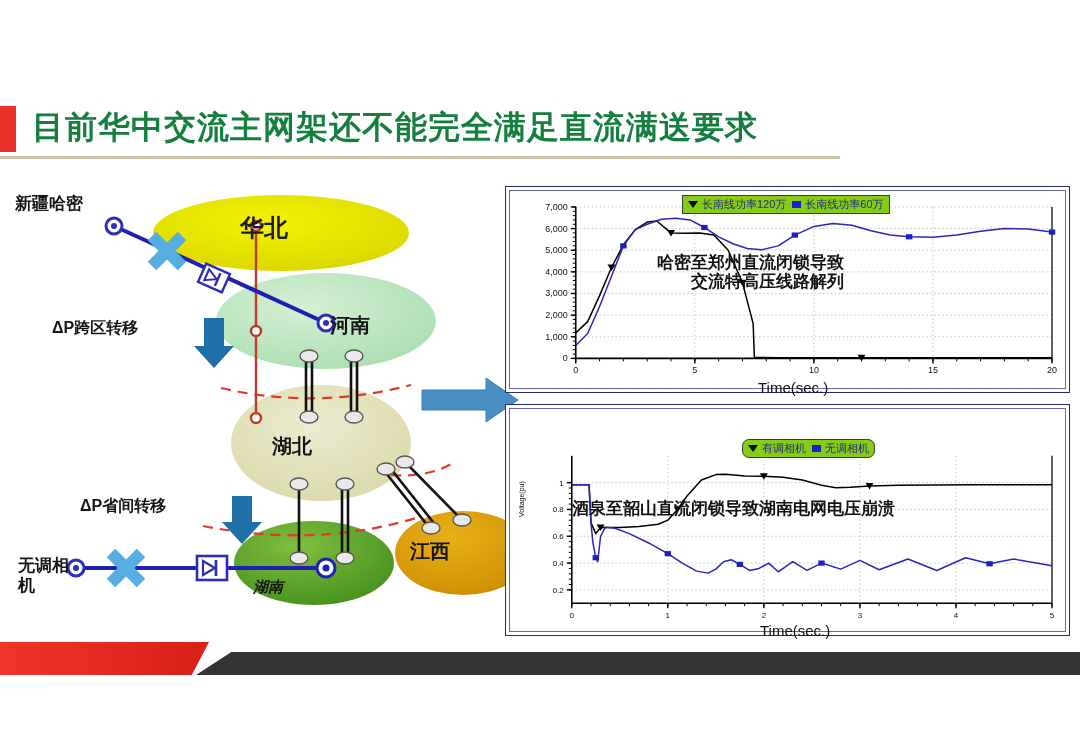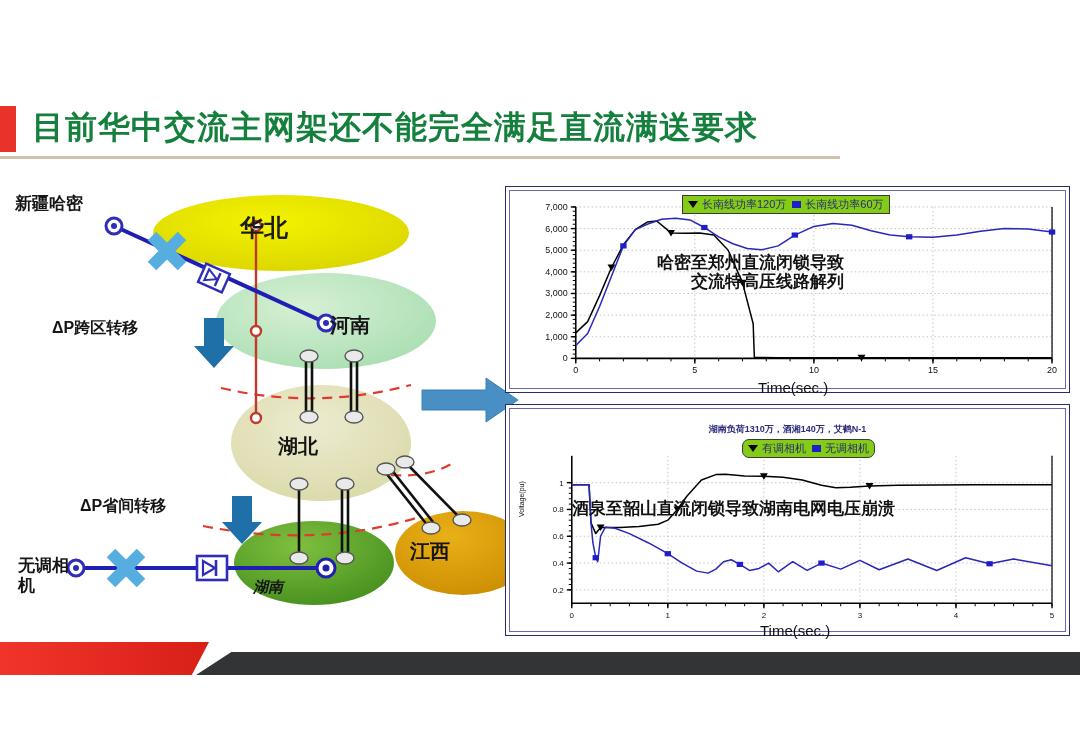--- a/index.html
+++ b/index.html
@@ -39,21 +39,21 @@
   .dlabel{
     position:absolute;font-weight:bold;color:#151515;white-space:nowrap;
     font-family:"Liberation Sans","DejaVu Sans",sans-serif;
   }
   .lbl-xinjiang{left:15px;top:14px;font-size:17px;}
   .lbl-gansu{left:18px;top:378px;font-size:17px;line-height:20px;width:64px;white-space:normal;}
   .lbl-dp1{left:52px;top:140px;font-size:16px;}
   .lbl-dp2{left:80px;top:318px;font-size:16px;}
   .lbl-huabei{left:240px;top:34px;font-size:24px;color:#1b1b1b;}
   .lbl-henan{left:330px;top:134px;font-size:20px;}
-  .lbl-hubei{left:272px;top:255px;font-size:20px;margin-left:6px;}
+  .lbl-hubei{left:272px;top:255px;font-size:20px;}
   .lbl-hunan{left:253px;top:400px;font-size:15px;font-style:italic;}
   .lbl-jiangxi{left:410px;top:360px;font-size:20px;}
 
   
   .panel{position:absolute;background:#fff;border:1px solid #2b2b6b;}
   .panel-inner{position:absolute;inset:3px;border:1px solid #6a6aa8;background:#fff;}
   #chart-top{left:505px;top:186px;width:563px;height:205px;}
   #chart-bottom{left:505px;top:404px;width:563px;height:230px;}
 
   .chart-svg{position:absolute;inset:0;}
@@ -465,21 +465,20 @@
           <path d="M 164.04000000000002 97.8181818181818 L 172.04000000000002 97.8181818181818 L 168.04000000000002 104.3181818181818 Z" fill="#000"></path>
           <path d="M 250.8 64.45090909090908 L 258.8 64.45090909090908 L 254.8 70.95090909090908 Z" fill="#000"></path>
           <path d="M 356.84 74.27272727272727 L 364.84 74.27272727272727 L 360.84 80.77272727272727 Z" fill="#000"></path>
           <rect x="82.89999999999999" y="146.65454545454546" width="6.4" height="5.2" fill="#1f1fc8"></rect>
           <rect x="155.20000000000002" y="142.61818181818182" width="6.4" height="5.2" fill="#1f1fc8"></rect>
           <rect x="227.5" y="153.38181818181818" width="6.4" height="5.2" fill="#1f1fc8"></rect>
           <rect x="309.44" y="152.03636363636363" width="6.4" height="5.2" fill="#1f1fc8"></rect>
           <rect x="478.13999999999993" y="152.70909090909092" width="6.4" height="5.2" fill="#1f1fc8"></rect>
         </svg>
 
-      <div class="chart-title" id="bottom-chart-title">湖南负荷1310万，酒湘140万，艾鹤N-1</div>
 
       <div class="legend-box" id="legend-bottom">
         <span class="legend-item">
           <span class="lg-tri"></span>
           <span>有调相机</span>
         </span>
         <span class="legend-item">
           <span class="lg-sq"></span>
           <span>无调相机</span>
         </span>

